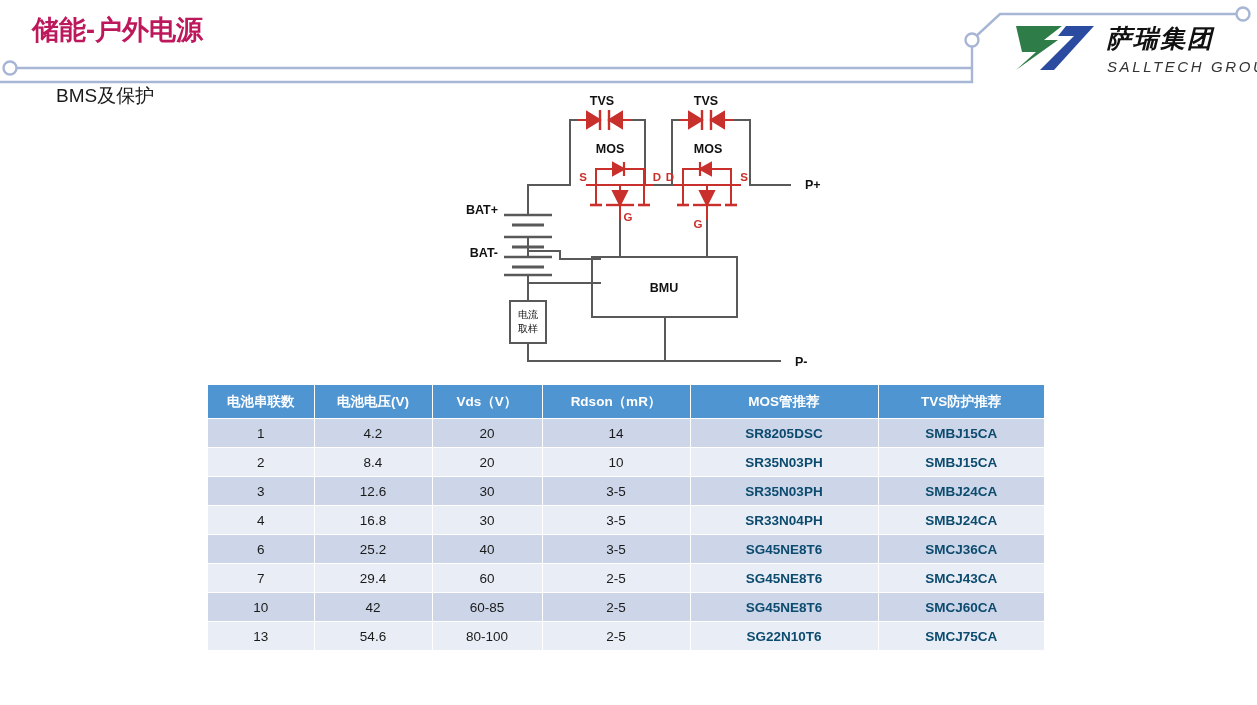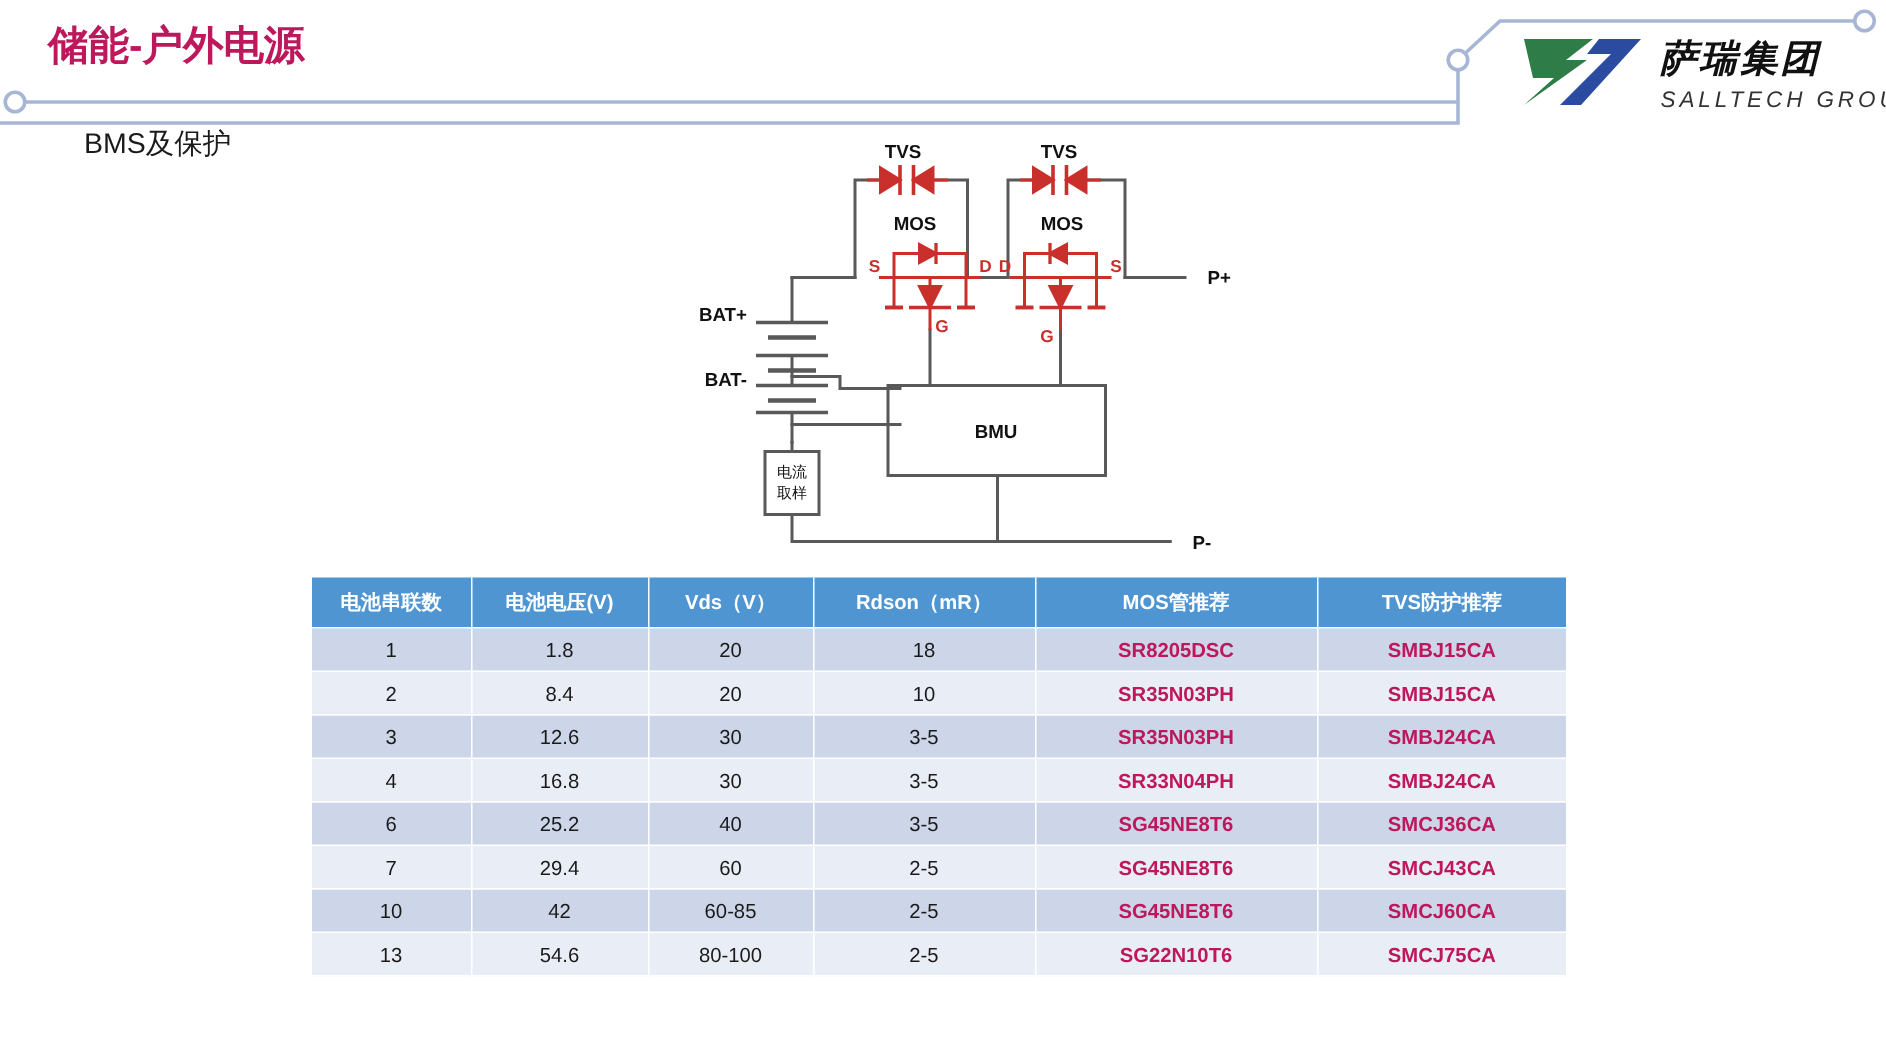--- a/index.html
+++ b/index.html
@@ -72,21 +72,21 @@
     color:#1a1a1a;
     text-align:center;
     vertical-align:middle;
     border-right:1px solid #ffffff;
     border-bottom:1px solid #ffffff;
     padding:0;
   }
   #spec-table td:last-child{border-right:none;}
   #spec-table tbody tr.odd td{background:#ccd6e8;}
   #spec-table tbody tr.even td{background:#e9eef6;}
-  #spec-table td.part{color:#be185d;font-weight:bold;}
+  #spec-table td.part{color:#0c4a6e;font-weight:bold;}
 </style>
 </head>
 <body>
 
 <svg id="deco" viewBox="0 0 1257 90">
   <g stroke="#a8b6d6" stroke-width="2.4" fill="none">
     <path d="M 16 68 L 972 68"></path>
     <path d="M 0 82 L 972 82 L 972 40"></path>
     <path d="M 972 40 L 1000 14 L 1243 14"></path>
   </g>
@@ -244,23 +244,23 @@
       <th>电池电压(V)</th>
       <th>Vds（V）</th>
       <th>Rdson（mR）</th>
       <th>MOS管推荐</th>
       <th>TVS防护推荐</th>
     </tr>
   </thead>
   <tbody>
     <tr class="odd">
         <td>1</td>
-        <td>1.8</td>
+        <td>4.2</td>
         <td>20</td>
-        <td>18</td>
+        <td>14</td>
         <td class="part">SR8205DSC</td>
         <td class="part">SMBJ15CA</td>
       </tr>
     <tr class="even">
         <td>2</td>
         <td>8.4</td>
         <td>20</td>
         <td>10</td>
         <td class="part">SR35N03PH</td>
         <td class="part">SMBJ15CA</td>

